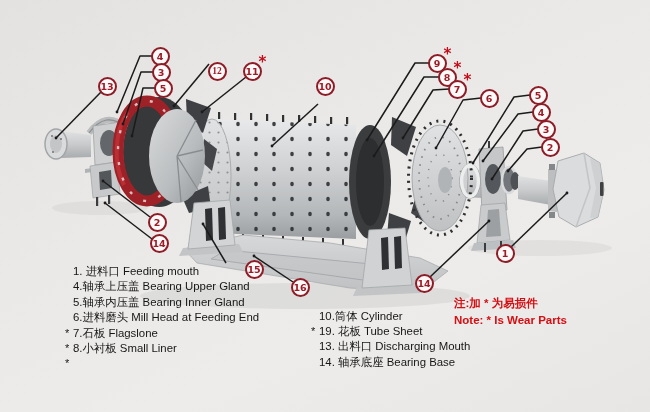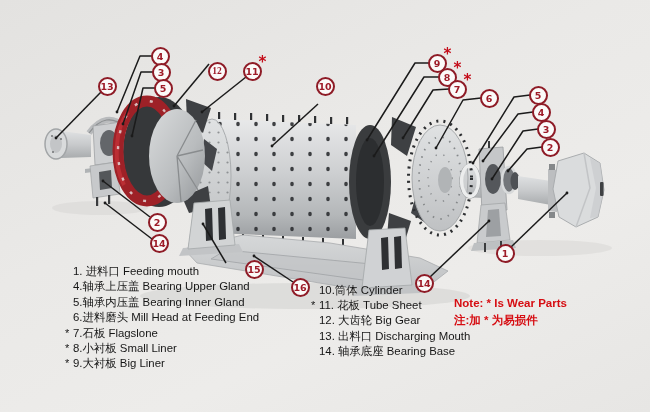--- a/index.html
+++ b/index.html
@@ -14,21 +14,21 @@
   .callout{
     position:absolute;width:15px;height:15px;border:2px solid var(--accent-red);
     border-radius:50%;background:rgba(252,251,250,.95);color:var(--number-red);
     font:600 9.5px/15px "DejaVu Sans",sans-serif;text-align:center;z-index:5;
   }
   .callout-star{position:absolute;left:14px;top:-9px;color:var(--star-red);
     font:700 15px/14px "DejaVu Sans",sans-serif;}
   .col{position:absolute;color:var(--text-dark);font-weight:400;font-size:11.4px;z-index:4;}
   .row{position:relative;height:15.4px;line-height:15.4px;white-space:nowrap;}
   #col-left{left:73px;top:264px;}
-  #col-right{left:319px;top:283px;}
+  #col-right{left:319px;top:309px;}
   #col-right .row{height:15.2px;line-height:15.2px;}
   .wear{position:absolute;left:-8px;top:0;font-size:11px;}
   .note{position:absolute;left:454px;top:295px;color:var(--note-red);font-weight:700;
     font-size:11.5px;line-height:16.5px;white-space:nowrap;z-index:4;}
 </style>
 </head>
 <body>
 
 <div class="stage">
 
@@ -256,27 +256,26 @@
       <div class="callout" style="left: 290.5px; top: 277.5px;">16</div>
     </div>
 
   <div id="col-left" class="col">
       <div class="row"><span>1. 进料口 Feeding mouth</span></div>
       <div class="row"><span>4.轴承上压盖 Bearing Upper Gland</span></div>
       <div class="row"><span>5.轴承内压盖 Bearing Inner Gland</span></div>
       <div class="row"><span>6.进料磨头 Mill Head at Feeding End</span></div>
       <div class="row"><span class="wear">*</span><span>7.石板 Flagslone</span></div>
       <div class="row"><span class="wear">*</span><span>8.小衬板 Small Liner</span></div>
-      <div class="row"><span class="wear">*</span><span>9.大衬板 Big Liner</span></div>
+      <div class="row"><span class="wear">*</span></div>
     </div>
   <div id="col-right" class="col">
       <div class="row"><span>10.筒体 Cylinder</span></div>
-      <div class="row"><span class="wear">*</span><span>11. 花板 Tube Sheet</span></div>
-      <div class="row"><span>12. 大齿轮 Big Gear</span></div>
+      <div class="row"><span class="wear">*</span><span>19. 花板 Tube Sheet</span></div>
       <div class="row"><span>13. 出料口 Discharging Mouth</span></div>
       <div class="row"><span>14. 轴承底座 Bearing Base</span></div>
     </div>
 
   <div class="note">
+    <div>注:加 * 为易损件</div>
     <div>Note: * Is Wear Parts</div>
-    <div>注:加 * 为易损件</div>
   </div>
 </div>
 
 </body></html>

